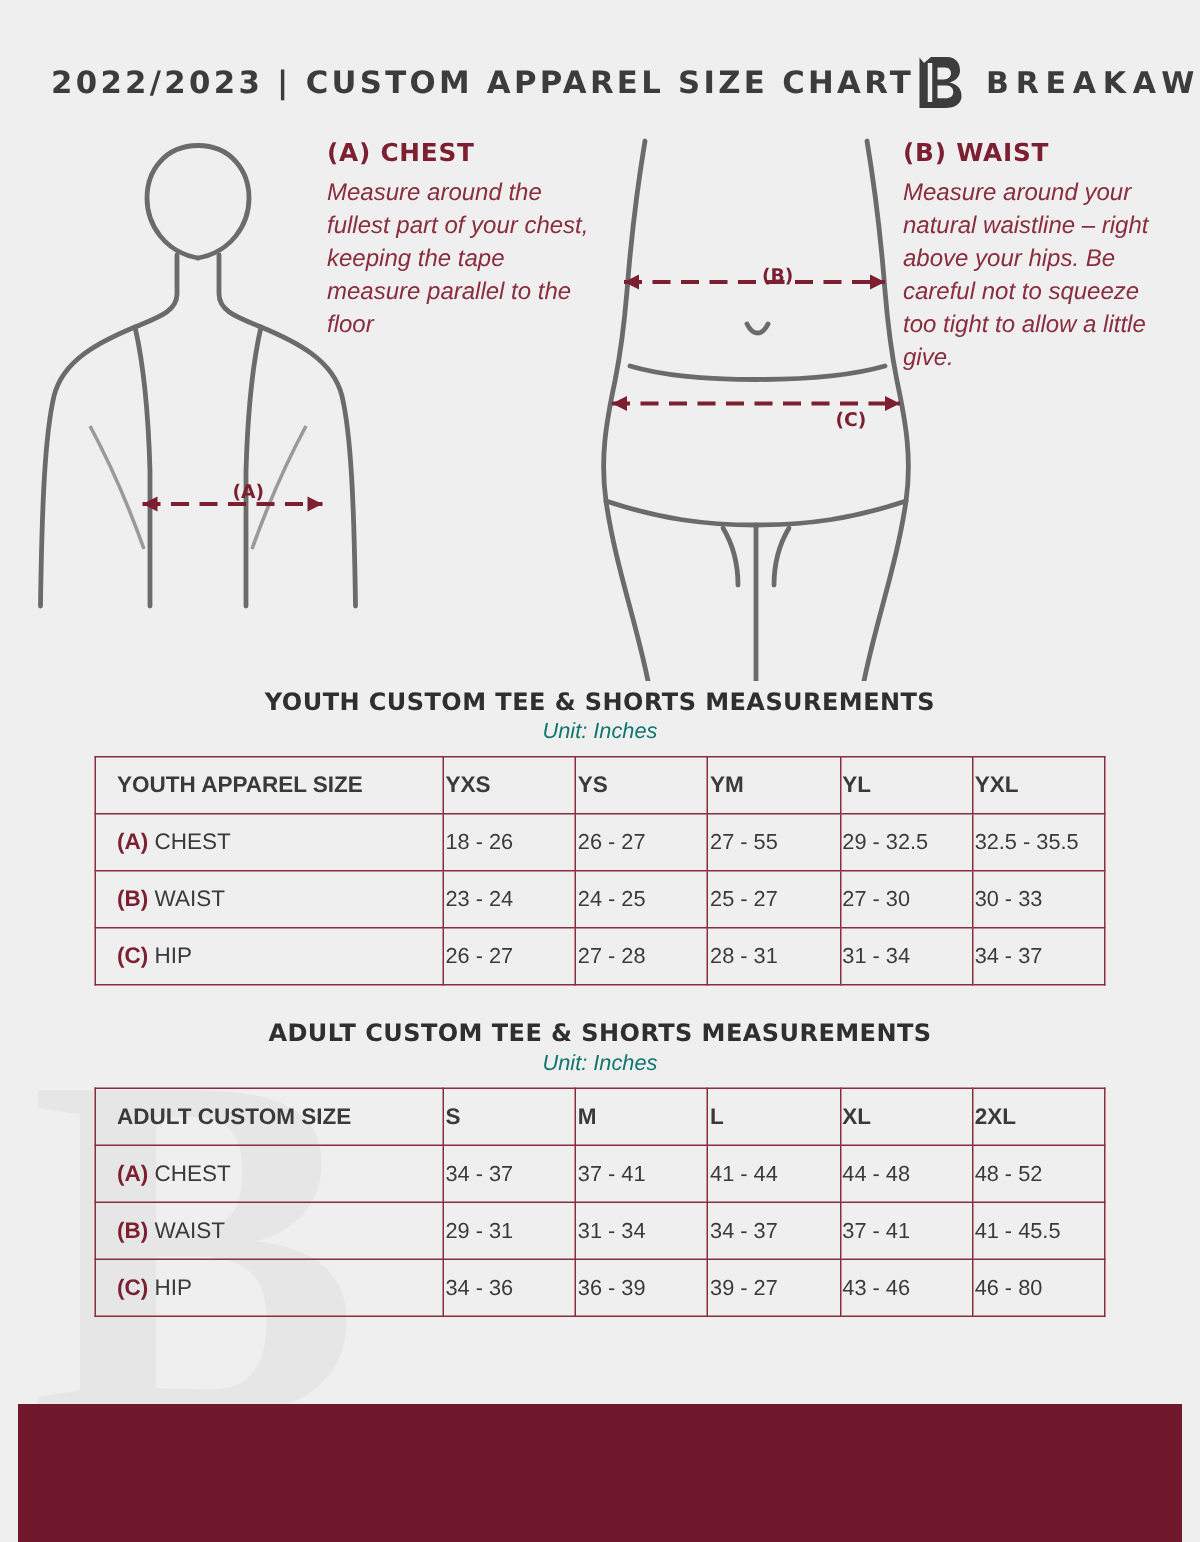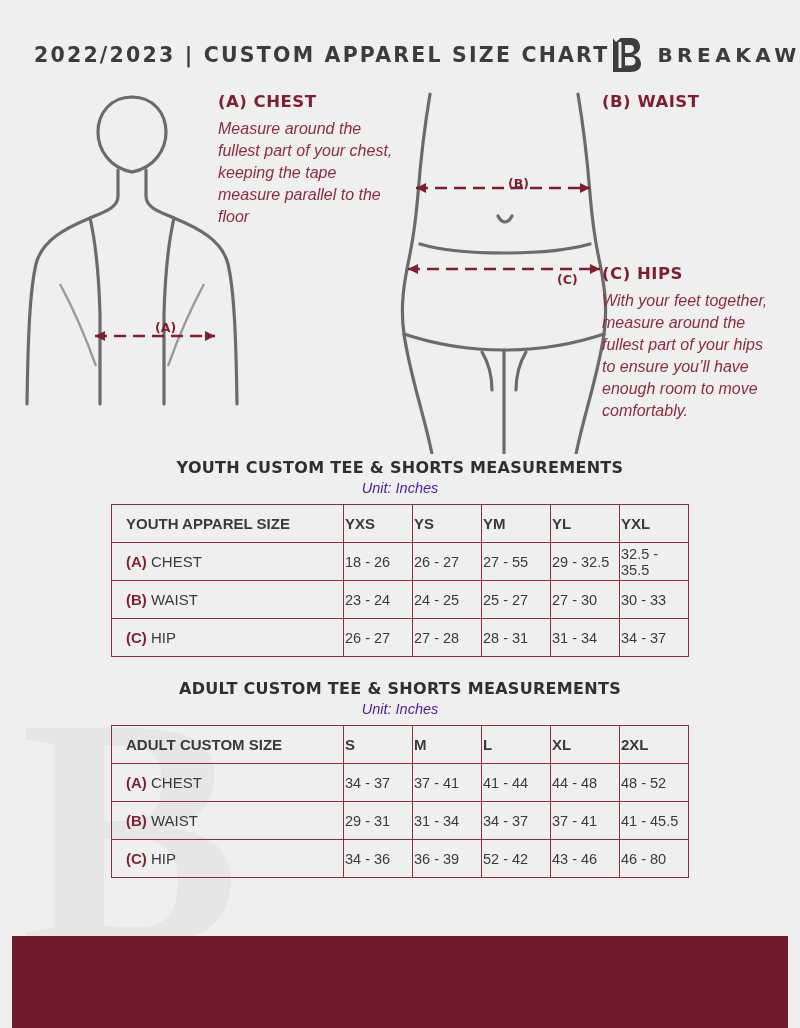--- a/index.html
+++ b/index.html
@@ -110,27 +110,27 @@
     font-size: 16px;
     font-weight: bold;
     color: #2f2f2f;
     letter-spacing: .3px;
     font-family: "DejaVu Sans", sans-serif;
   }
   .table-unit {
     text-align: center;
     font-size: 14.5px;
     font-style: italic;
-    color: #4c1d95;
+    color: #0f766e;
     margin-top: 3px;
     margin-bottom: 8px;
   }
   table {
     border-collapse: collapse;
-    width: 578px;
+    width: 674px;
     margin: 0 auto;
     table-layout: fixed;
   }
   table td, table th {
     border: 1px solid #8a2d3e;
     height: 38px;
     font-size: 14.5px;
     color: #3a3a3a;
     text-align: left;
     font-weight: normal;
@@ -245,29 +245,23 @@
           <span>CHEST</span>
         </div>
         <div class="c-body">Measure around the fullest part of your chest, keeping the tape measure parallel to the floor</div>
       </div>
 
       <div class="callout" id="callout-waist">
         <div class="c-title">
           <span class="ltr">(B)</span>
           <span>WAIST</span>
         </div>
+        <div class="c-body">Measure around your natural waistline – right above your hips. Be careful not to squeeze too tight to allow a little give.</div>
       </div>
 
-      <div class="callout" id="callout-hips">
-        <div class="c-title">
-          <span class="ltr">(C)</span>
-          <span>HIPS</span>
-        </div>
-        <div class="c-body">With your feet together, measure around the fullest part of your hips to ensure you’ll have enough room to move comfortably.</div>
-      </div>
     </div>
 
     <div class="table-block">
       <div class="table-title">YOUTH CUSTOM TEE &amp; SHORTS MEASUREMENTS</div>
       <div class="table-unit">Unit: Inches</div>
       <table>
         <thead>
           <tr>
             <td class="rowhead">YOUTH APPAREL SIZE</td>
             <td>YXS</td>
@@ -352,21 +346,21 @@
             <td>37 - 41</td>
             <td>41 - 45.5</td>
           </tr>
           <tr>
             <td class="rowhead">
               <span class="tag">(C)</span>
               <span>HIP</span>
             </td>
             <td>34 - 36</td>
             <td>36 - 39</td>
-            <td>52 - 42</td>
+            <td>39 - 27</td>
             <td>43 - 46</td>
             <td>46 - 80</td>
           </tr>
         </tbody>
       </table>
     </div>
 
   </div>
 
   <div class="footer-bar"></div>

